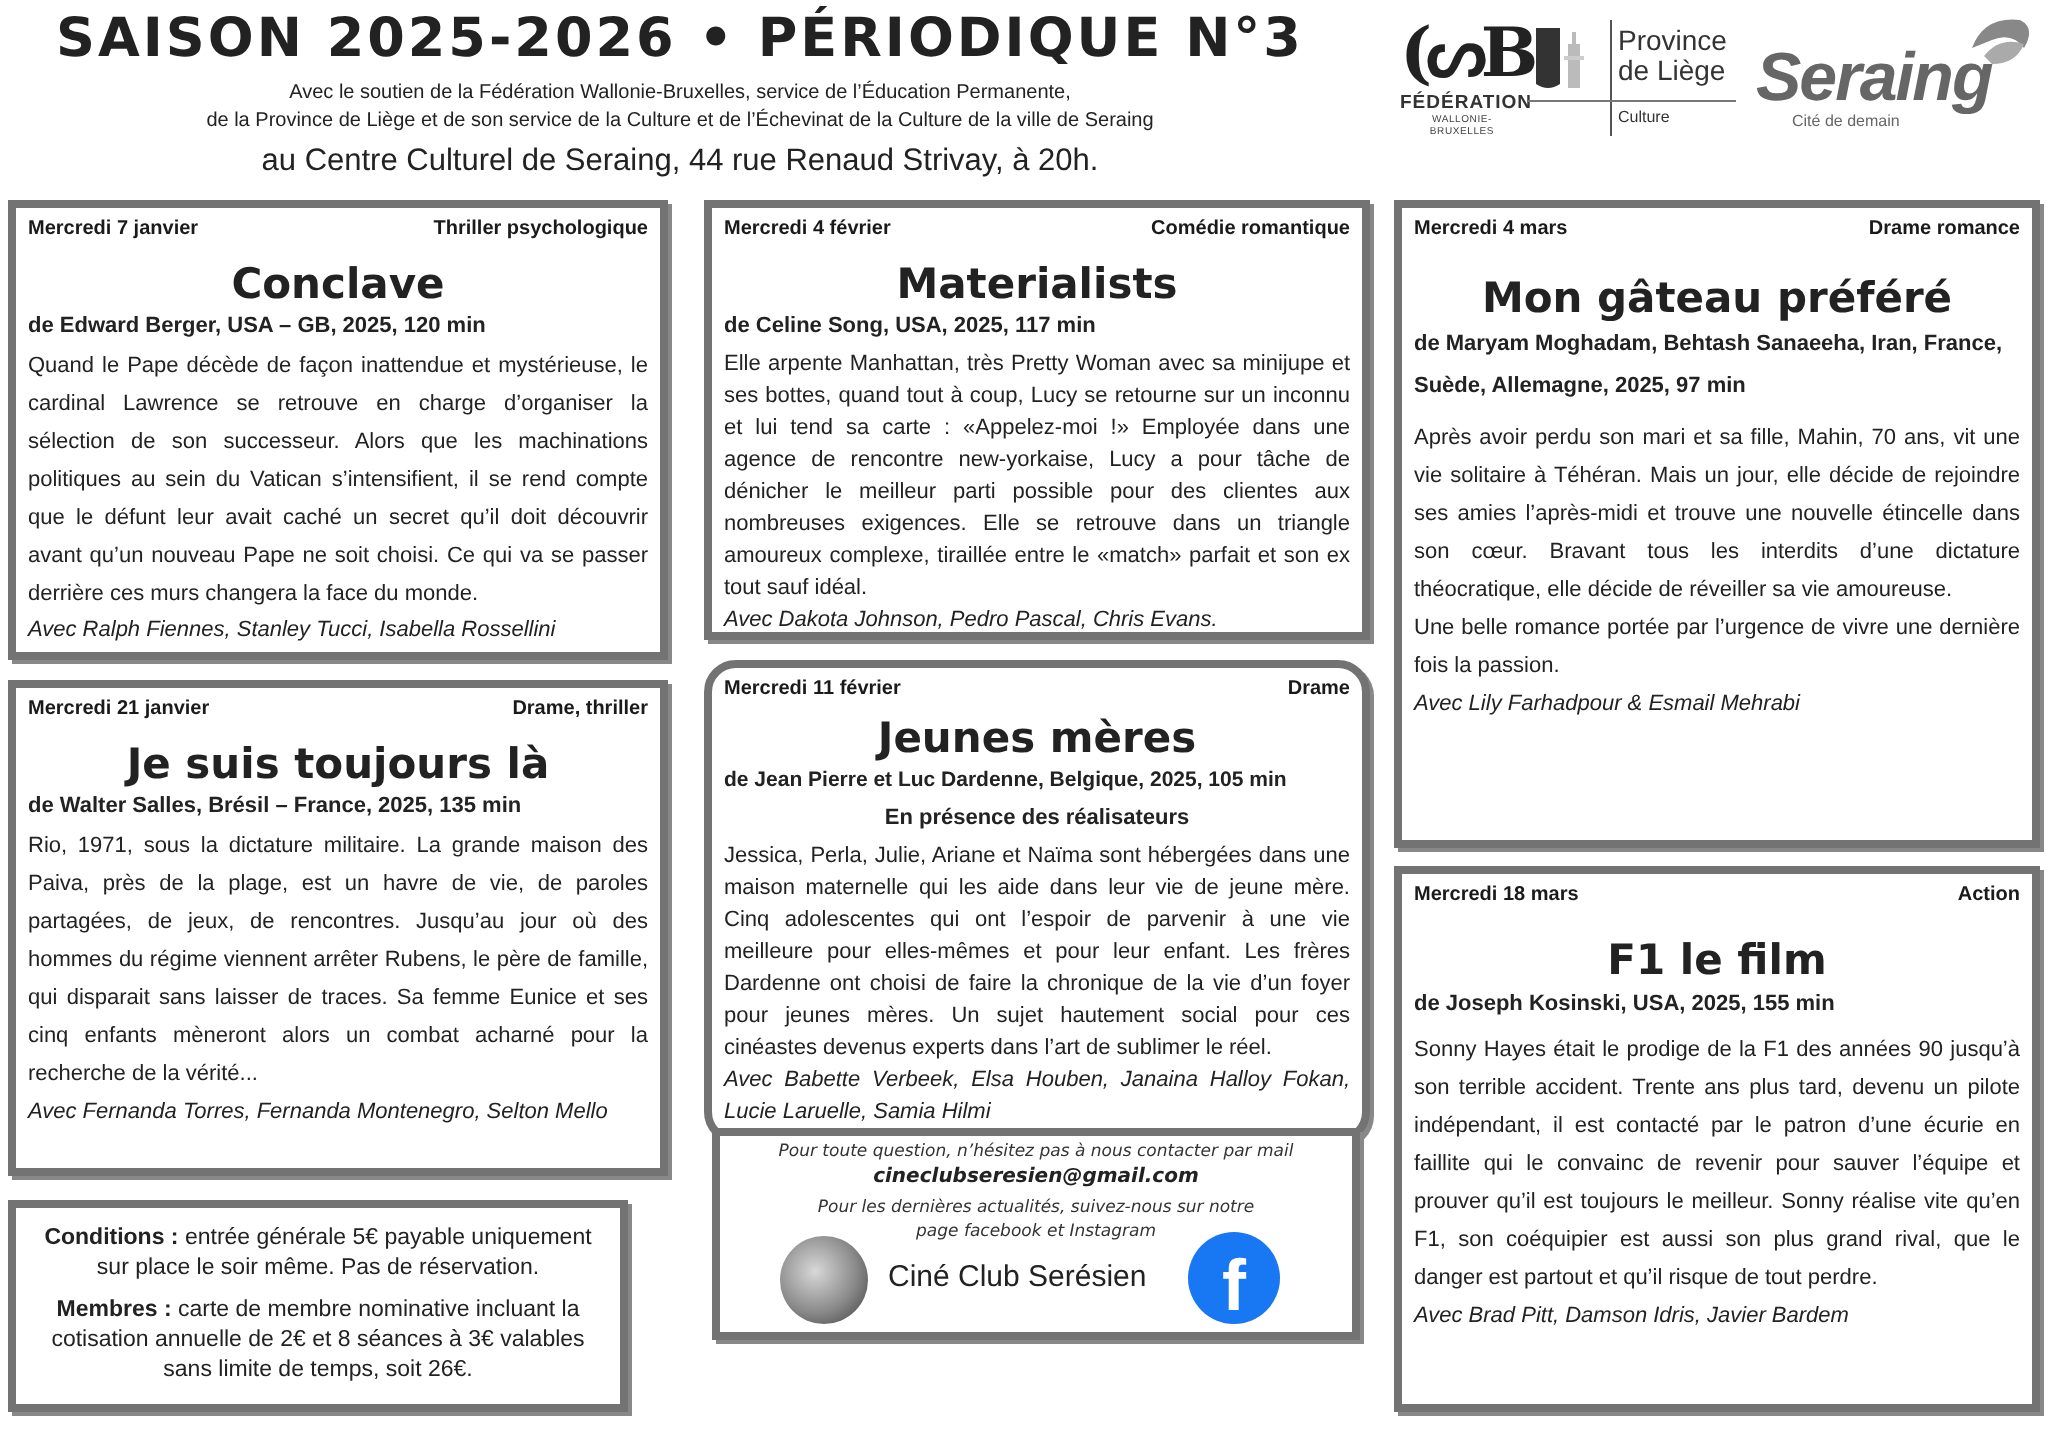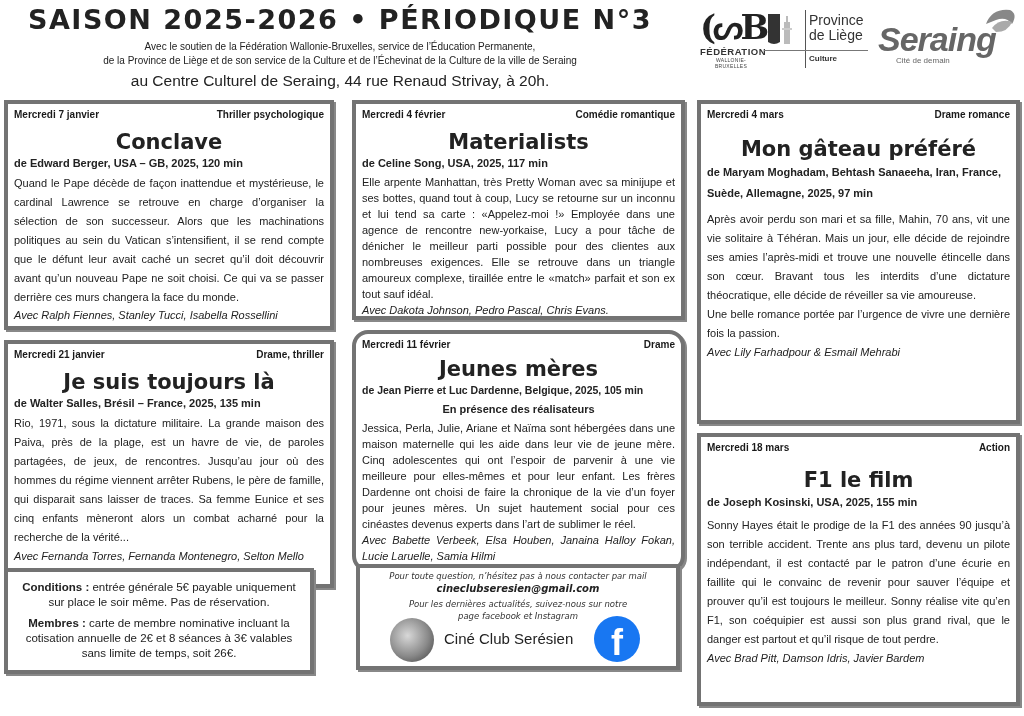--- a/index.html
+++ b/index.html
@@ -25,21 +25,21 @@
   .logo-fwb { left: 700px; top: 8px; width: 62px; height: 64px; text-align: center; }
   .fwb-mark { font-family: "DejaVu Serif", serif; font-size: 34px; font-weight: bold; line-height: 38px; color: #222; letter-spacing: -3px; }
   .fwb-t1 { font-size: 9.5px; font-weight: bold; letter-spacing: 0.5px; color: #333; }
   .fwb-t2 { font-size: 5px; letter-spacing: 0.3px; color: #444; }
 
   .logo-liege { left: 764px; top: 10px; width: 104px; height: 58px; }
   .liege-shield { position: absolute; left: 2px; top: 2px; width: 30px; height: 36px; }
   .liege-vline { position: absolute; left: 41px; top: 0; width: 1px; height: 58px; background: #555; }
   .liege-hline { position: absolute; left: 0; top: 40px; width: 104px; height: 1px; background: #777; }
   .liege-name { position: absolute; left: 45px; top: 3px; font-size: 14px; line-height: 15px; color: #333; }
-  .liege-culture { position: absolute; left: 45px; top: 44px; font-size: 8px; color: #333; font-weight: bold; }
+  .liege-culture { position: absolute; left: 45px; top: 44px; font-size: 8px; color: #333; }
 
   .logo-seraing { left: 874px; top: 6px; width: 146px; height: 62px; }
   .seraing-word { position: absolute; left: 4px; top: 14px; font-size: 34px; font-style: italic; font-weight: bold; color: #666; letter-spacing: -1px; }
   .seraing-tag { position: absolute; left: 22px; top: 50px; font-size: 8px; color: #666; }
   .seraing-swirl { position: absolute; left: 108px; top: 0; width: 36px; height: 30px; }
 
   .box {
     position: absolute; border: 4px solid #737373; background: #fff;
     box-shadow: 2px 2px 0 #888;
   }
@@ -177,21 +177,21 @@
       <span>Mercredi 18 mars</span>
       <span>Action</span>
     </div>
     <div class="film-title" style="margin-top:12px;">F1 le film</div>
     <div class="film-credit">de Joseph Kosinski, USA, 2025, 155 min</div>
     <div class="film-desc" style="margin-top:4px;">Sonny Hayes était le prodige de la F1 des années 90 jusqu’à son terrible accident. Trente ans plus tard, devenu un pilote indépendant, il est contacté par le patron d’une écurie en faillite qui le convainc de revenir pour sauver l’équipe et prouver qu’il est toujours le meilleur. Sonny réalise vite qu’en F1, son coéquipier est aussi son plus grand rival, que le danger est partout et qu’il risque de tout perdre.</div>
     <div class="film-cast">Avec Brad Pitt, Damson Idris, Javier Bardem</div>
   </div>
 </div>
 
-<div class="box" style="left:4px; top:568px; width:310px; height:106px;">
+<div class="box" style="left:4px; top:600px; width:310px; height:106px;">
   <div style="position:absolute; left:10px; right:10px; top:8px;">
     <div class="footer-cond">
       <b>Conditions :</b><span> entrée générale 5€ payable uniquement sur place le soir même. Pas de réservation.</span>
     </div>
     <div class="footer-cond" style="margin-top:6px;">
       <b>Membres :</b><span> carte de membre nominative incluant la cotisation annuelle de 2€ et 8 séances à 3€ valables sans limite de temps, soit 26€.</span>
     </div>
   </div>
 </div>
 

